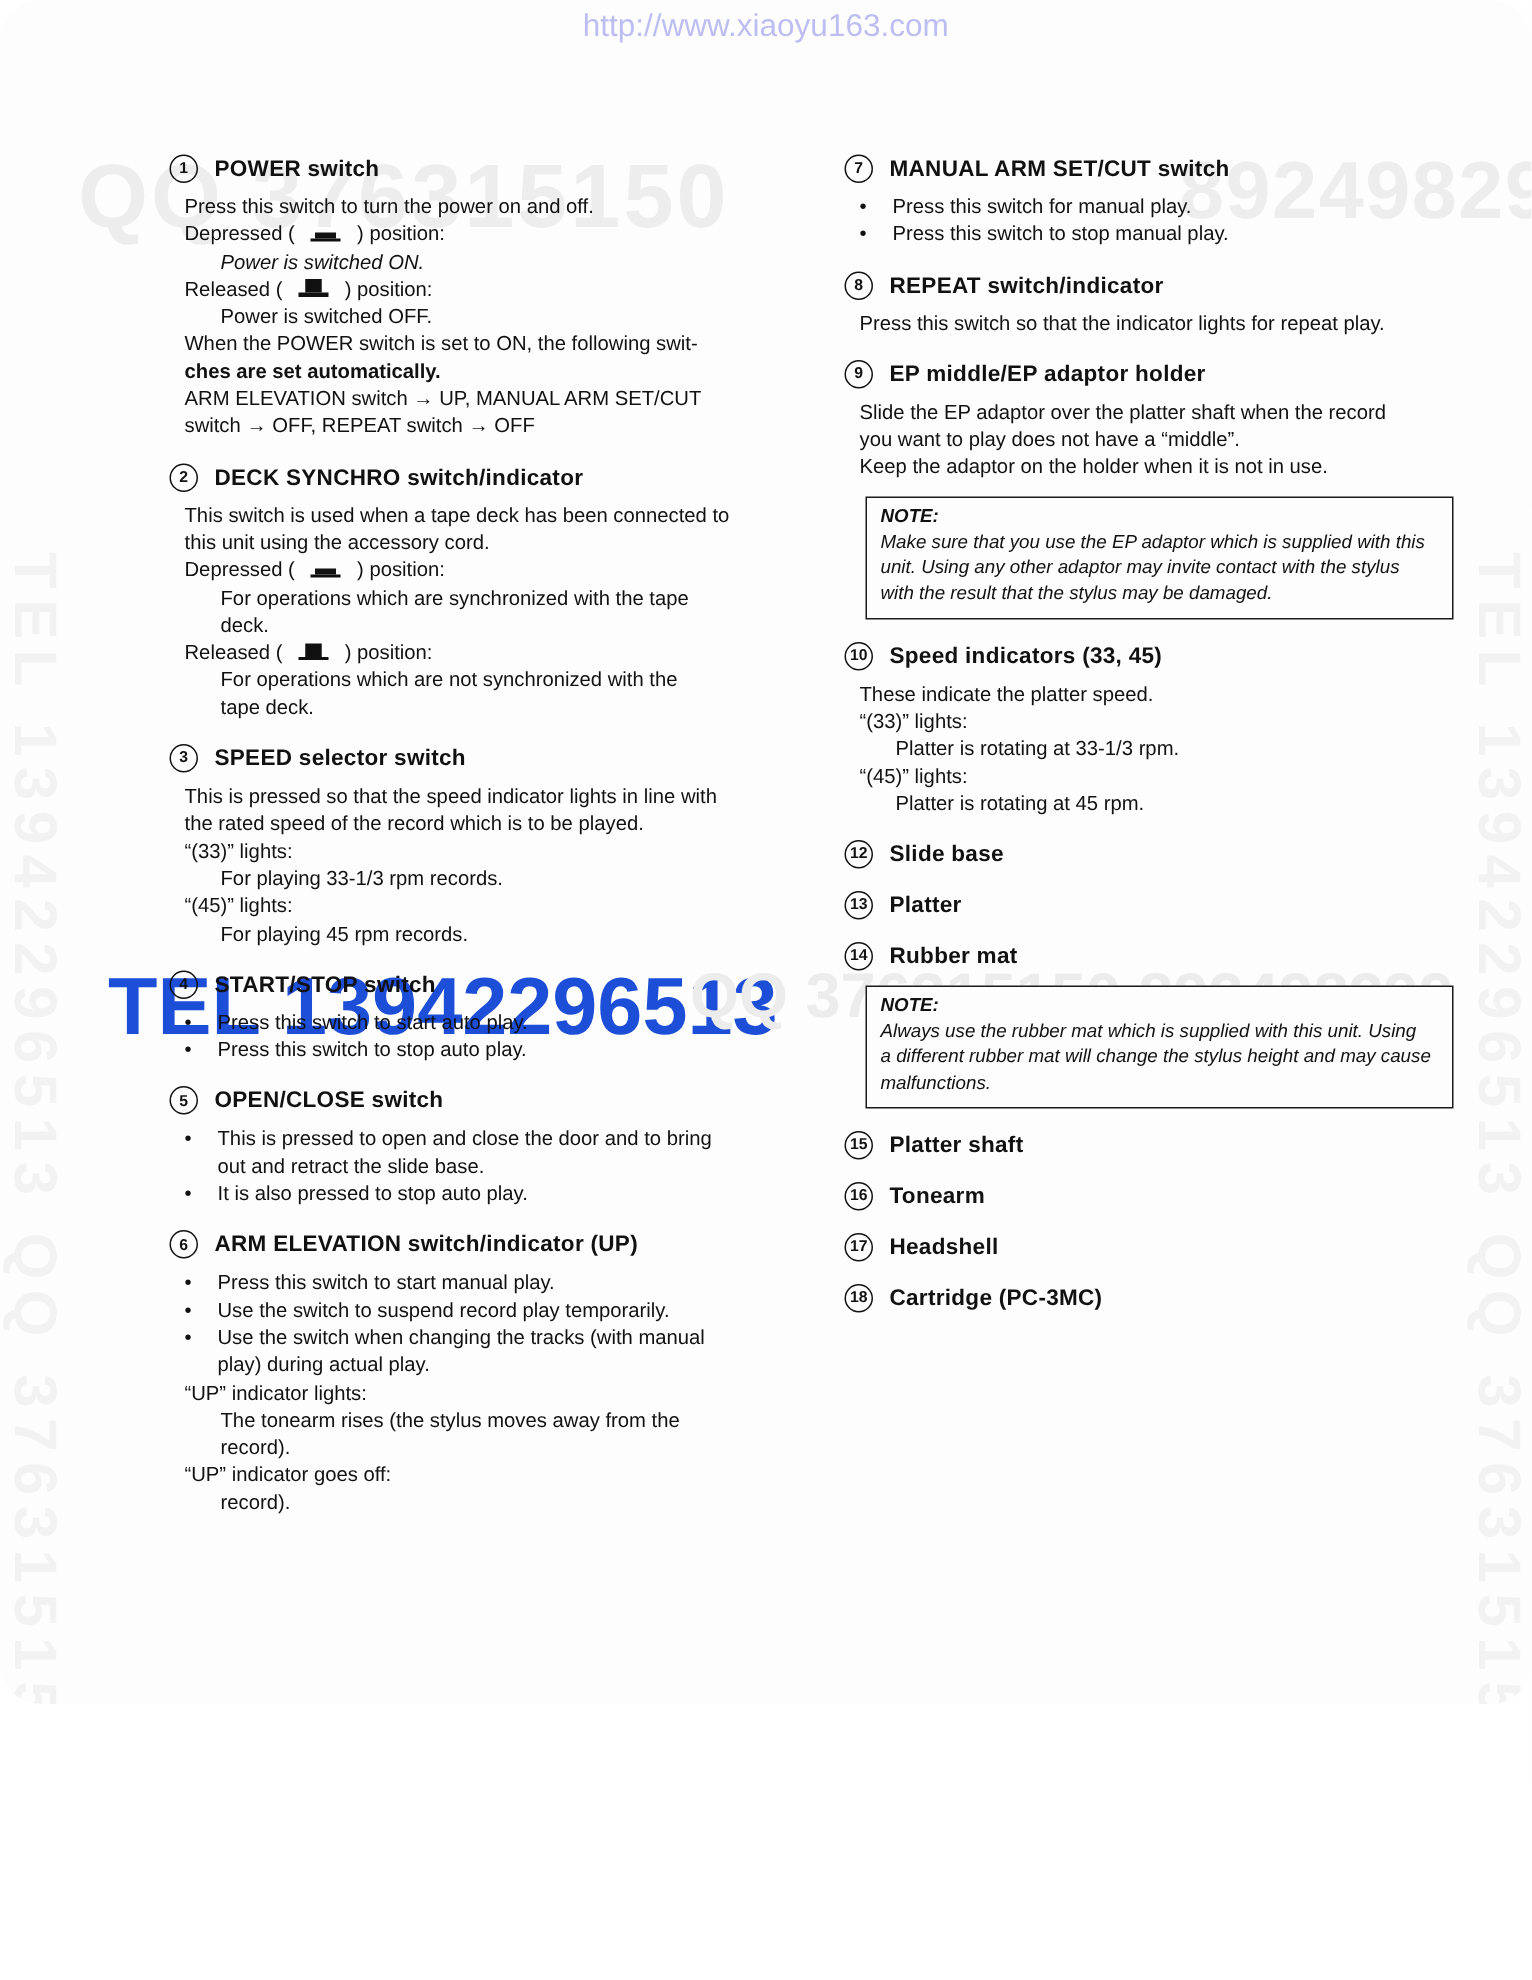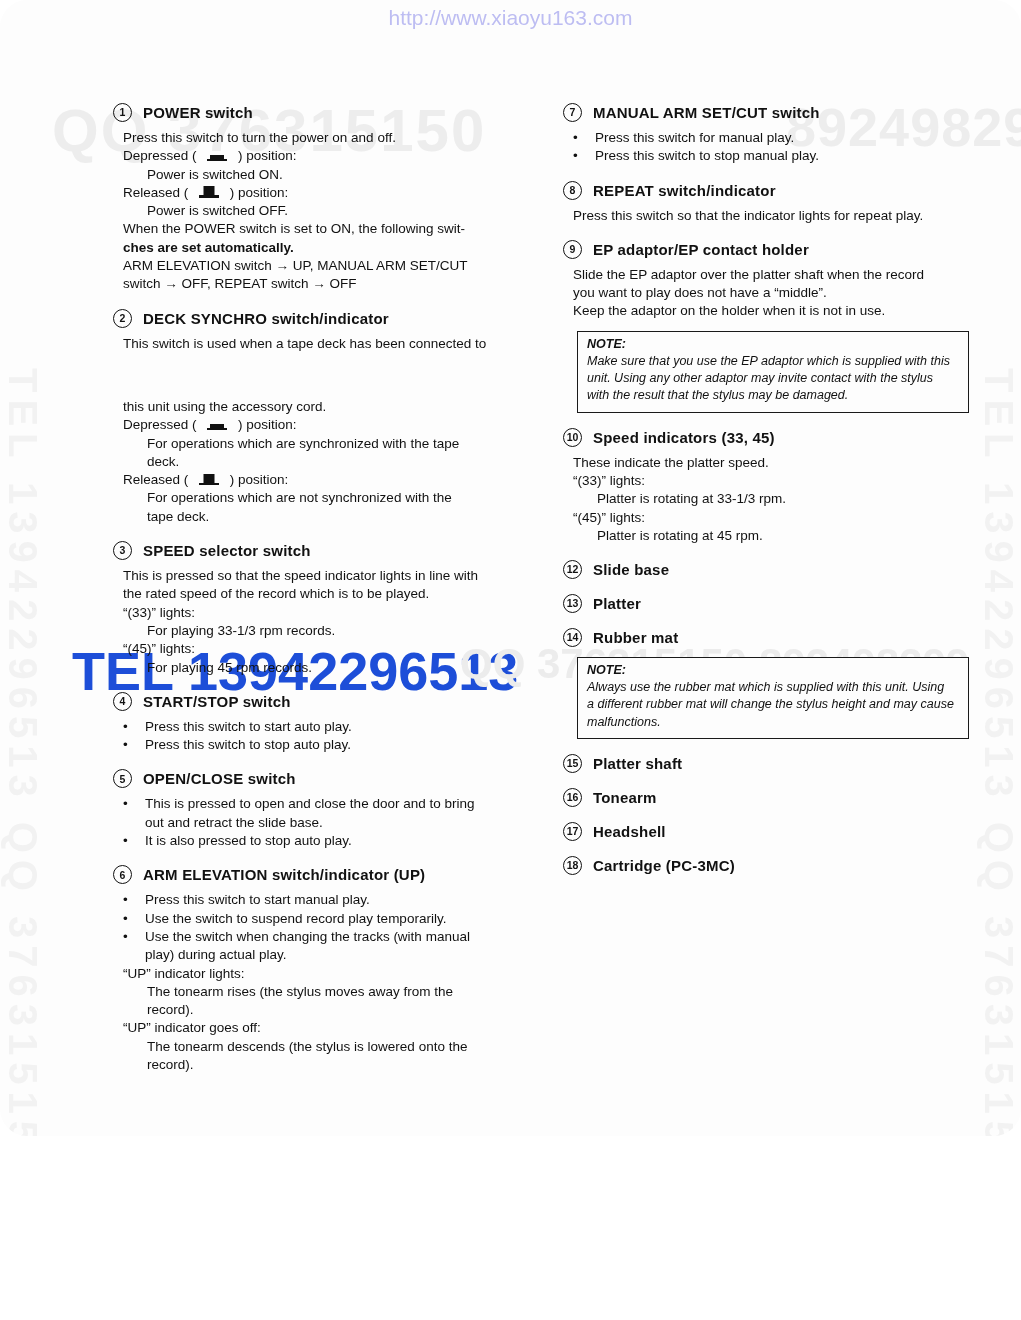--- a/index.html
+++ b/index.html
@@ -99,35 +99,35 @@
   <div class="vwm vwm-right">TEL 13942296513 QQ 376315150 892498299</div>
 
   <div class="col col-left">
       <div class="section">
         <div class="heading">
           <span class="circle-num">1</span>
           <span class="title">POWER switch</span>
         </div>
         <div class="line" style="padding-left: 10px;">Press this switch to turn the power on and off.</div>
         <div class="line" style="padding-left: 10px;"><span>Depressed ( </span><span class="sw depressed"><span class="cap"></span><span class="base"></span></span><span> ) position:</span></div>
-        <div class="line" style="padding-left: 34px;">Power is switched ON.</div>
+        <div class="line" style="padding-left: 34px; font-style: italic;">Power is switched ON.</div>
         <div class="line" style="padding-left: 10px;"><span>Released ( </span><span class="sw released"><span class="cap"></span><span class="base"></span></span><span> ) position:</span></div>
         <div class="line" style="padding-left: 34px;">Power is switched OFF.</div>
         <div class="line" style="padding-left: 10px;">When the POWER switch is set to ON, the following swit-</div>
         <div class="line" style="padding-left: 10px; font-weight: bold;">ches are set automatically.</div>
         <div class="line" style="padding-left: 10px;">ARM ELEVATION switch → UP, MANUAL ARM SET/CUT</div>
         <div class="line" style="padding-left: 10px;">switch → OFF, REPEAT switch → OFF</div>
       </div>
       <div class="section">
         <div class="heading">
           <span class="circle-num">2</span>
           <span class="title">DECK SYNCHRO switch/indicator</span>
         </div>
         <div class="line" style="padding-left: 10px;">This switch is used when a tape deck has been connected to</div>
-        <div class="line" style="padding-left: 10px; margin-top: 45px;">this unit using the accessory cord.</div>
+        <div class="line" style="padding-left: 10px;">this unit using the accessory cord.</div>
         <div class="line" style="padding-left: 10px;"><span>Depressed ( </span><span class="sw depressed"><span class="cap"></span><span class="base"></span></span><span> ) position:</span></div>
         <div class="line" style="padding-left: 34px;">For operations which are synchronized with the tape</div>
         <div class="line" style="padding-left: 34px;">deck.</div>
         <div class="line" style="padding-left: 10px;"><span>Released ( </span><span class="sw released"><span class="cap"></span><span class="base"></span></span><span> ) position:</span></div>
         <div class="line" style="padding-left: 34px;">For operations which are not synchronized with the</div>
         <div class="line" style="padding-left: 34px;">tape deck.</div>
       </div>
       <div class="section">
         <div class="heading">
           <span class="circle-num">3</span>
@@ -198,21 +198,20 @@
           <span class="marker">•</span>
           <div class="btext">
             <div class="line">Use the switch when changing the tracks (with manual</div>
             <div class="line">play) during actual play.</div>
           </div>
         </div>
         <div class="line" style="padding-left: 10px;">“UP” indicator lights:</div>
         <div class="line" style="padding-left: 34px;">The tonearm rises (the stylus moves away from the</div>
         <div class="line" style="padding-left: 34px;">record).</div>
         <div class="line" style="padding-left: 10px;">“UP” indicator goes off:</div>
-        <div class="line" style="padding-left: 34px;">The tonearm descends (the stylus is lowered onto the</div>
         <div class="line" style="padding-left: 34px;">record).</div>
       </div>
     </div>
   <div class="col col-right">
       <div class="section">
         <div class="heading">
           <span class="circle-num">7</span>
           <span class="title">MANUAL ARM SET/CUT switch</span>
         </div>
         <div class="bullet">
@@ -231,21 +230,21 @@
       <div class="section">
         <div class="heading">
           <span class="circle-num">8</span>
           <span class="title">REPEAT switch/indicator</span>
         </div>
         <div class="line" style="padding-left: 10px;">Press this switch so that the indicator lights for repeat play.</div>
       </div>
       <div class="section">
         <div class="heading">
           <span class="circle-num">9</span>
-          <span class="title">EP adaptor/EP contact holder</span>
+          <span class="title">EP middle/EP adaptor holder</span>
         </div>
         <div class="line" style="padding-left: 10px;">Slide the EP adaptor over the platter shaft when the record</div>
         <div class="line" style="padding-left: 10px;">you want to play does not have a “middle”.</div>
         <div class="line" style="padding-left: 10px;">Keep the adaptor on the holder when it is not in use.</div>
         <div class="notebox">
           <div class="notelabel">NOTE:</div>
           <div class="noteline">Make sure that you use the EP adaptor which is supplied with this</div>
           <div class="noteline">unit. Using any other adaptor may invite contact with the stylus</div>
           <div class="noteline">with the result that the stylus may be damaged.</div>
         </div>

